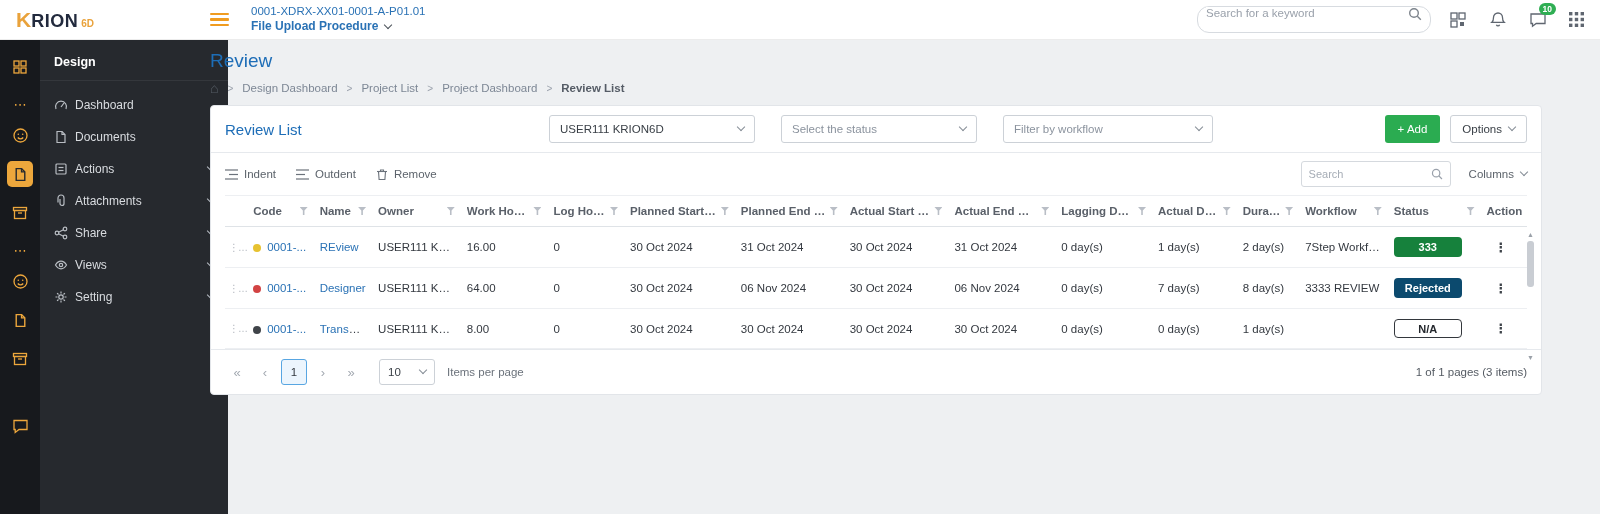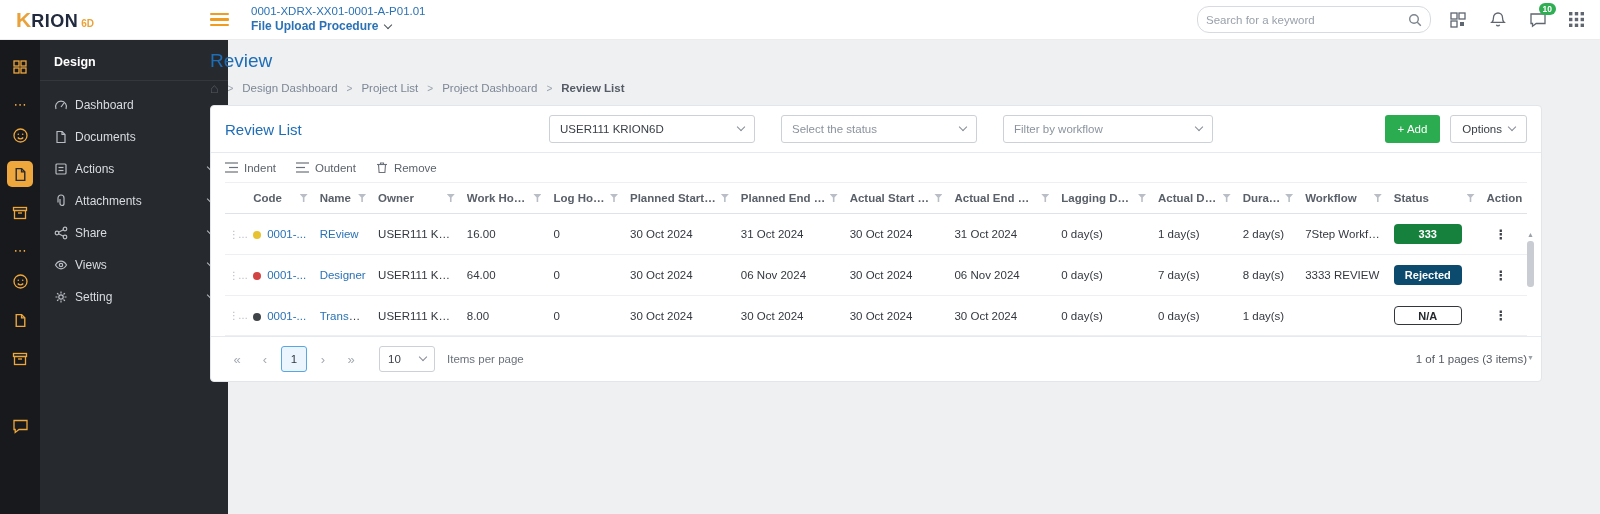--- a/index.html
+++ b/index.html
@@ -15,21 +15,21 @@
 .hamburger{width:19px;display:flex;flex-direction:column;gap:3px;margin-left:14px;cursor:pointer}
 .hamburger i{height:2.4px;background:#f09c20;border-radius:1px}
 .doc-block{margin-left:22px;line-height:1.3}
 .doc-code{color:#2a72b5;font-size:11.5px}
 .doc-link{color:#2a72b5;font-size:12px;font-weight:700;display:flex;align-items:center;cursor:pointer}
 .chev{display:inline-block;width:6px;height:6px;border-right:1.5px solid #4a5158;border-bottom:1.5px solid #4a5158;transform:rotate(45deg);margin-left:7px;margin-top:-4px;flex:none}
 .chev.gray{border-color:#858d96}
 .chev.white{border-color:#fff;width:5px;height:5px}
 .chev.side{border-color:#b9bec5;margin-left:auto}
 .flex-sp{flex:1}
-.searchbox{width:234px;height:27px;border:1px solid #d7dbe0;border-radius:12px;display:flex;align-items:center;padding:0 8px;margin-right:18px}
+.searchbox{width:234px;height:27px;border:1px solid #d7dbe0;border-radius:12px;display:flex;align-items:flex-start;padding:0 8px;margin-right:18px}
 .searchbox input{flex:1;border:0;outline:0;font-size:11.5px;color:#333;font-family:inherit;min-width:0}
 .searchbox input::placeholder{color:#9aa1ab}
 .top-icons{display:flex;align-items:center;gap:22px;margin-right:16px}
 .ticon{position:relative;cursor:pointer;display:flex}
 .badge{position:absolute;top:-8px;right:-9px;background:#2fae53;color:#fff;font-size:8.5px;font-weight:700;border-radius:8px;padding:2px 4px;line-height:1}
 .userblock{height:40px;background:#1e2230;display:flex;align-items:center;gap:8px;padding:0 16px 0 12px;cursor:pointer;min-width:144px}
 .username{color:#fff;font-size:11.5px;font-weight:700}
 
 
 .strip{position:absolute;left:0;top:40px;width:40px;height:474px;background:#17191d;display:flex;flex-direction:column;align-items:center;padding-top:14px;gap:13px}
@@ -373,20 +373,35 @@
         </div>
         <div class="tool">
           <span style="display:flex">
             <svg width="12" height="13" viewBox="0 0 12 13" fill="none" stroke="#6b727b" stroke-width="1.1">
                 <path d="M2.5 3.5h7l-.6 8H3.1z"></path>
                 <line x1="1" y1="3.5" x2="11" y2="3.5"></line>
                 <path d="M4.5 3.5V2h3v1.5"></path>
               </svg>
           </span>
           <span>Remove</span>
+        </div>
+        <div class="tb-right">
+          <div class="mini-search">
+            <input placeholder="Search" style="">
+            <span style="display:flex">
+              <svg width="12" height="12" viewBox="0 0 14 14">
+                  <circle cx="6" cy="6" r="4.3" fill="none" stroke="#9aa1ab" stroke-width="1.4"></circle>
+                  <line x1="9.3" y1="9.3" x2="12.8" y2="12.8" stroke="#9aa1ab" stroke-width="1.4"></line>
+                </svg>
+            </span>
+          </div>
+          <div class="columns-btn">
+            <span>Columns</span>
+            <span class="chev gray"></span>
+          </div>
         </div>
       </div>
 
       <table>
         <colgroup>
           <col style="width:22px">
             <col style="width:66px">
             <col style="width:58px">
             <col style="width:88px">
           <col style="width:86px">

